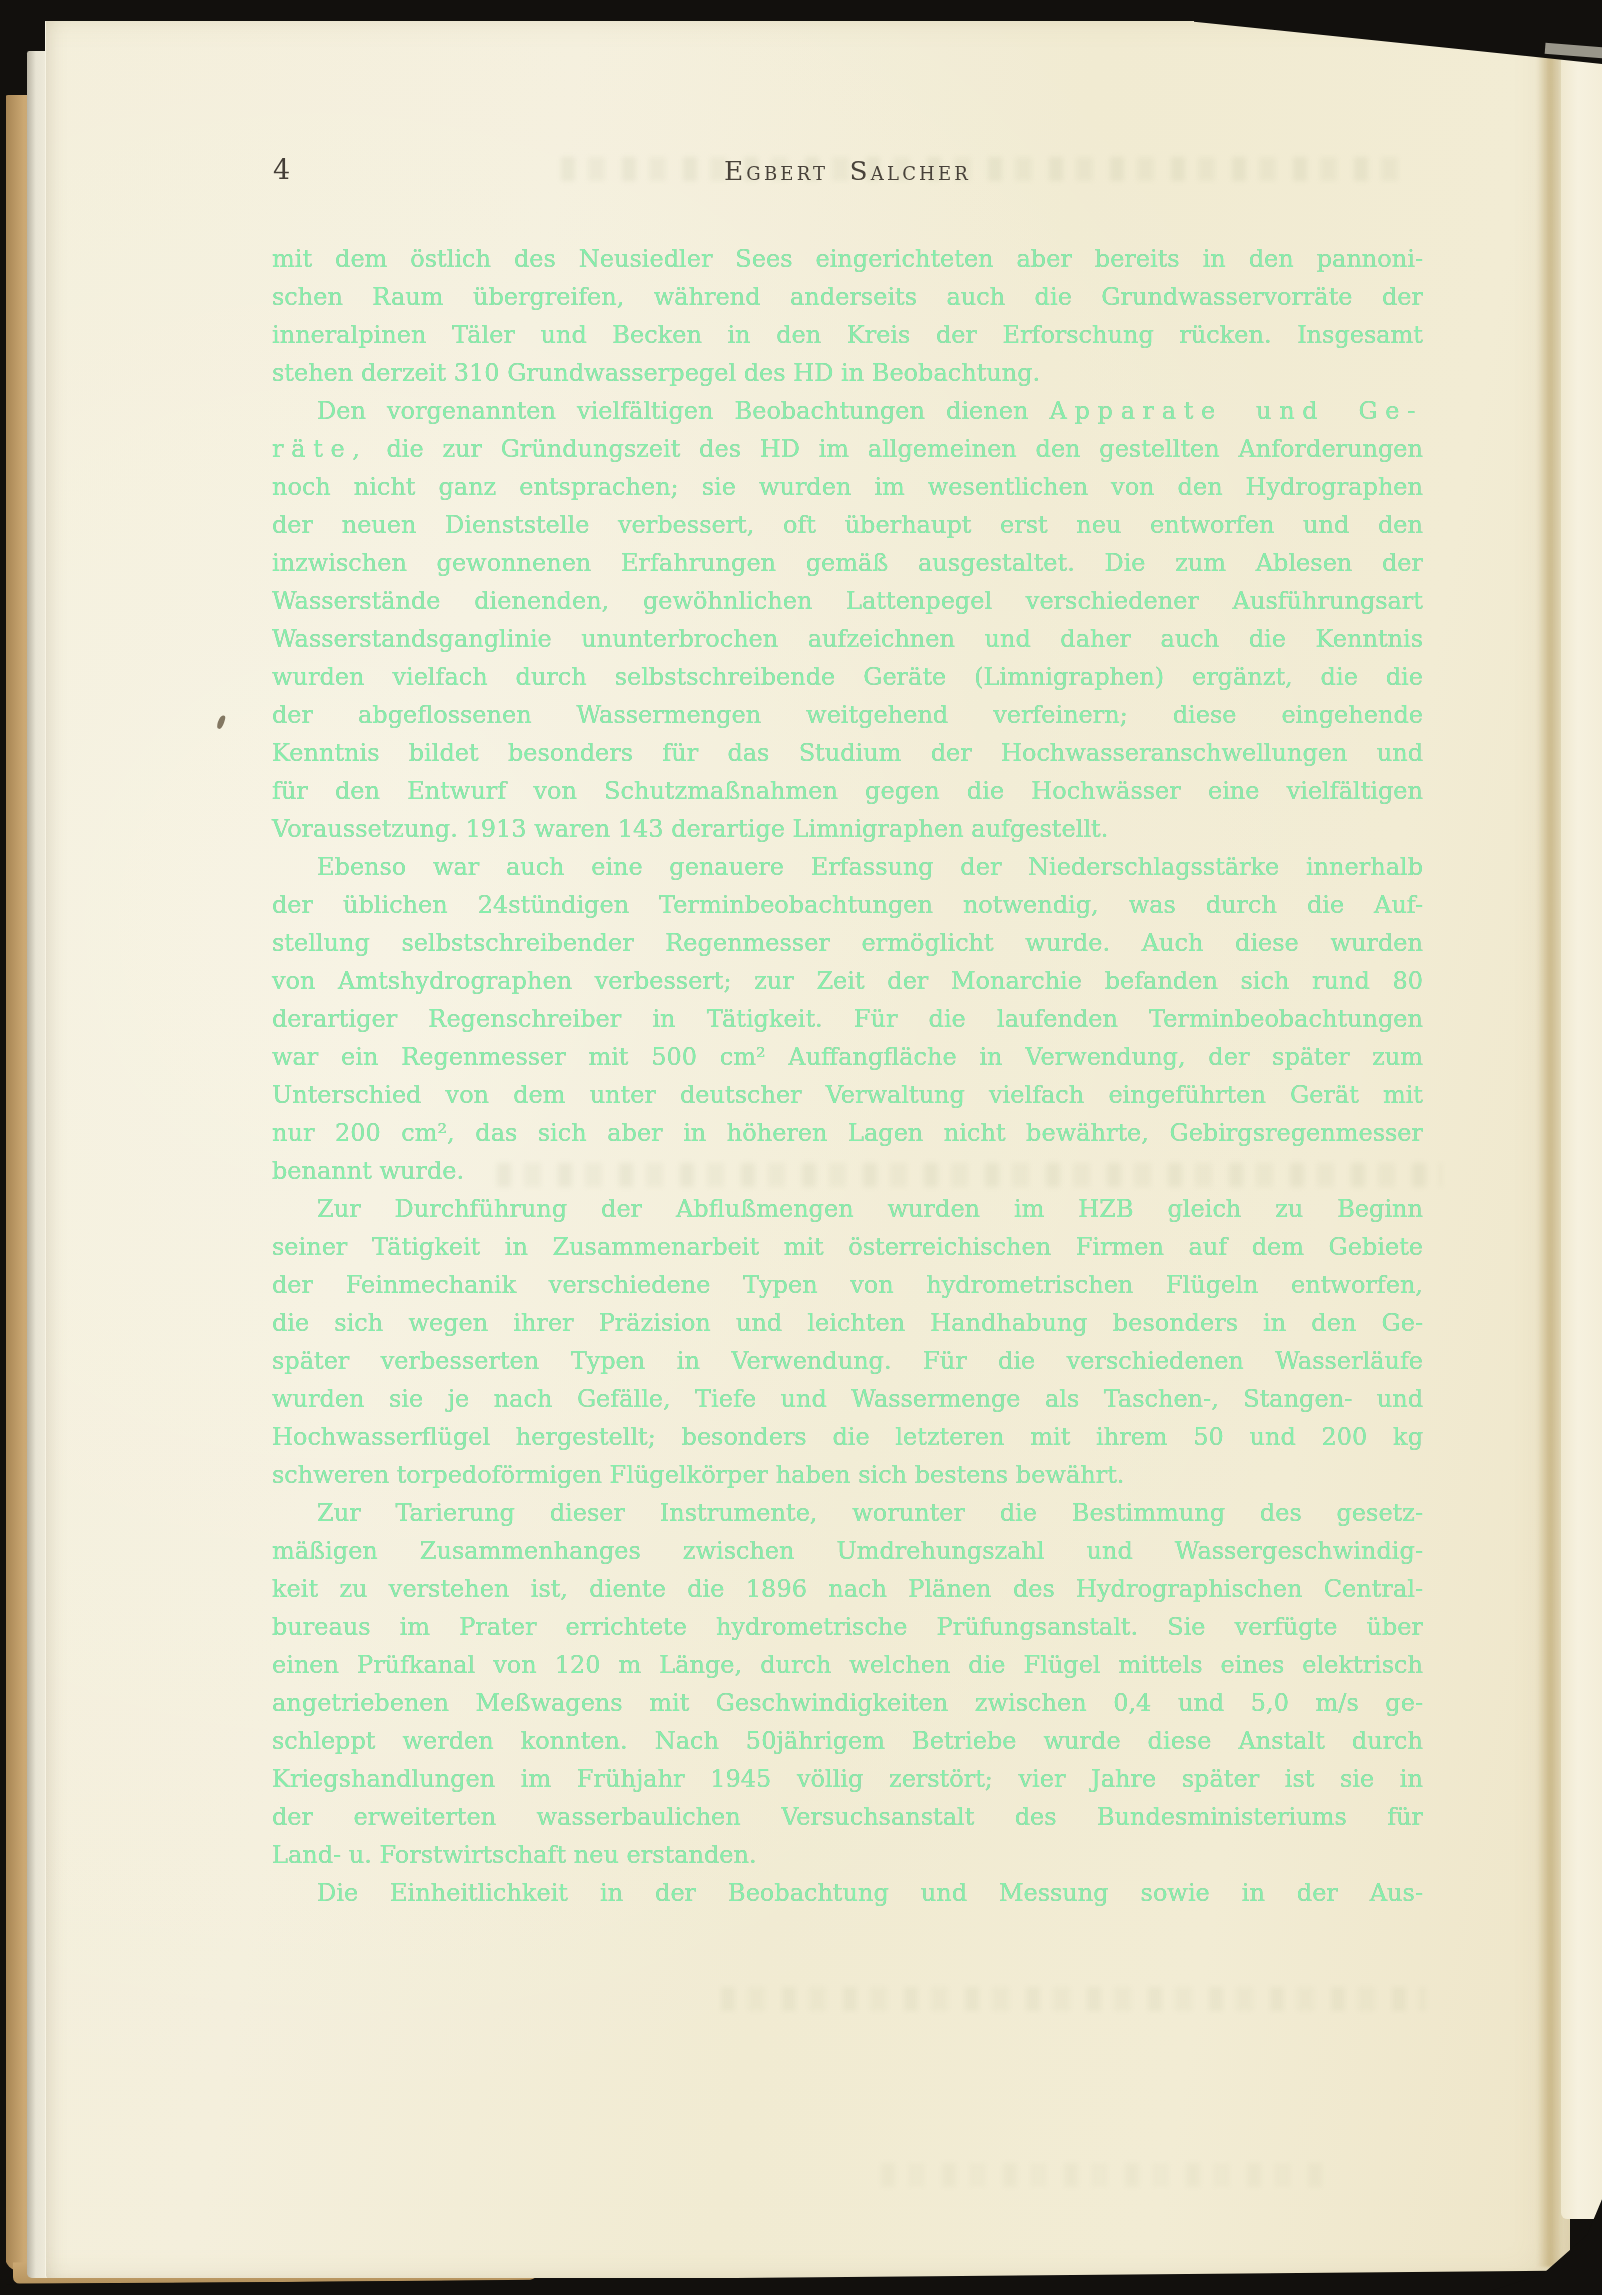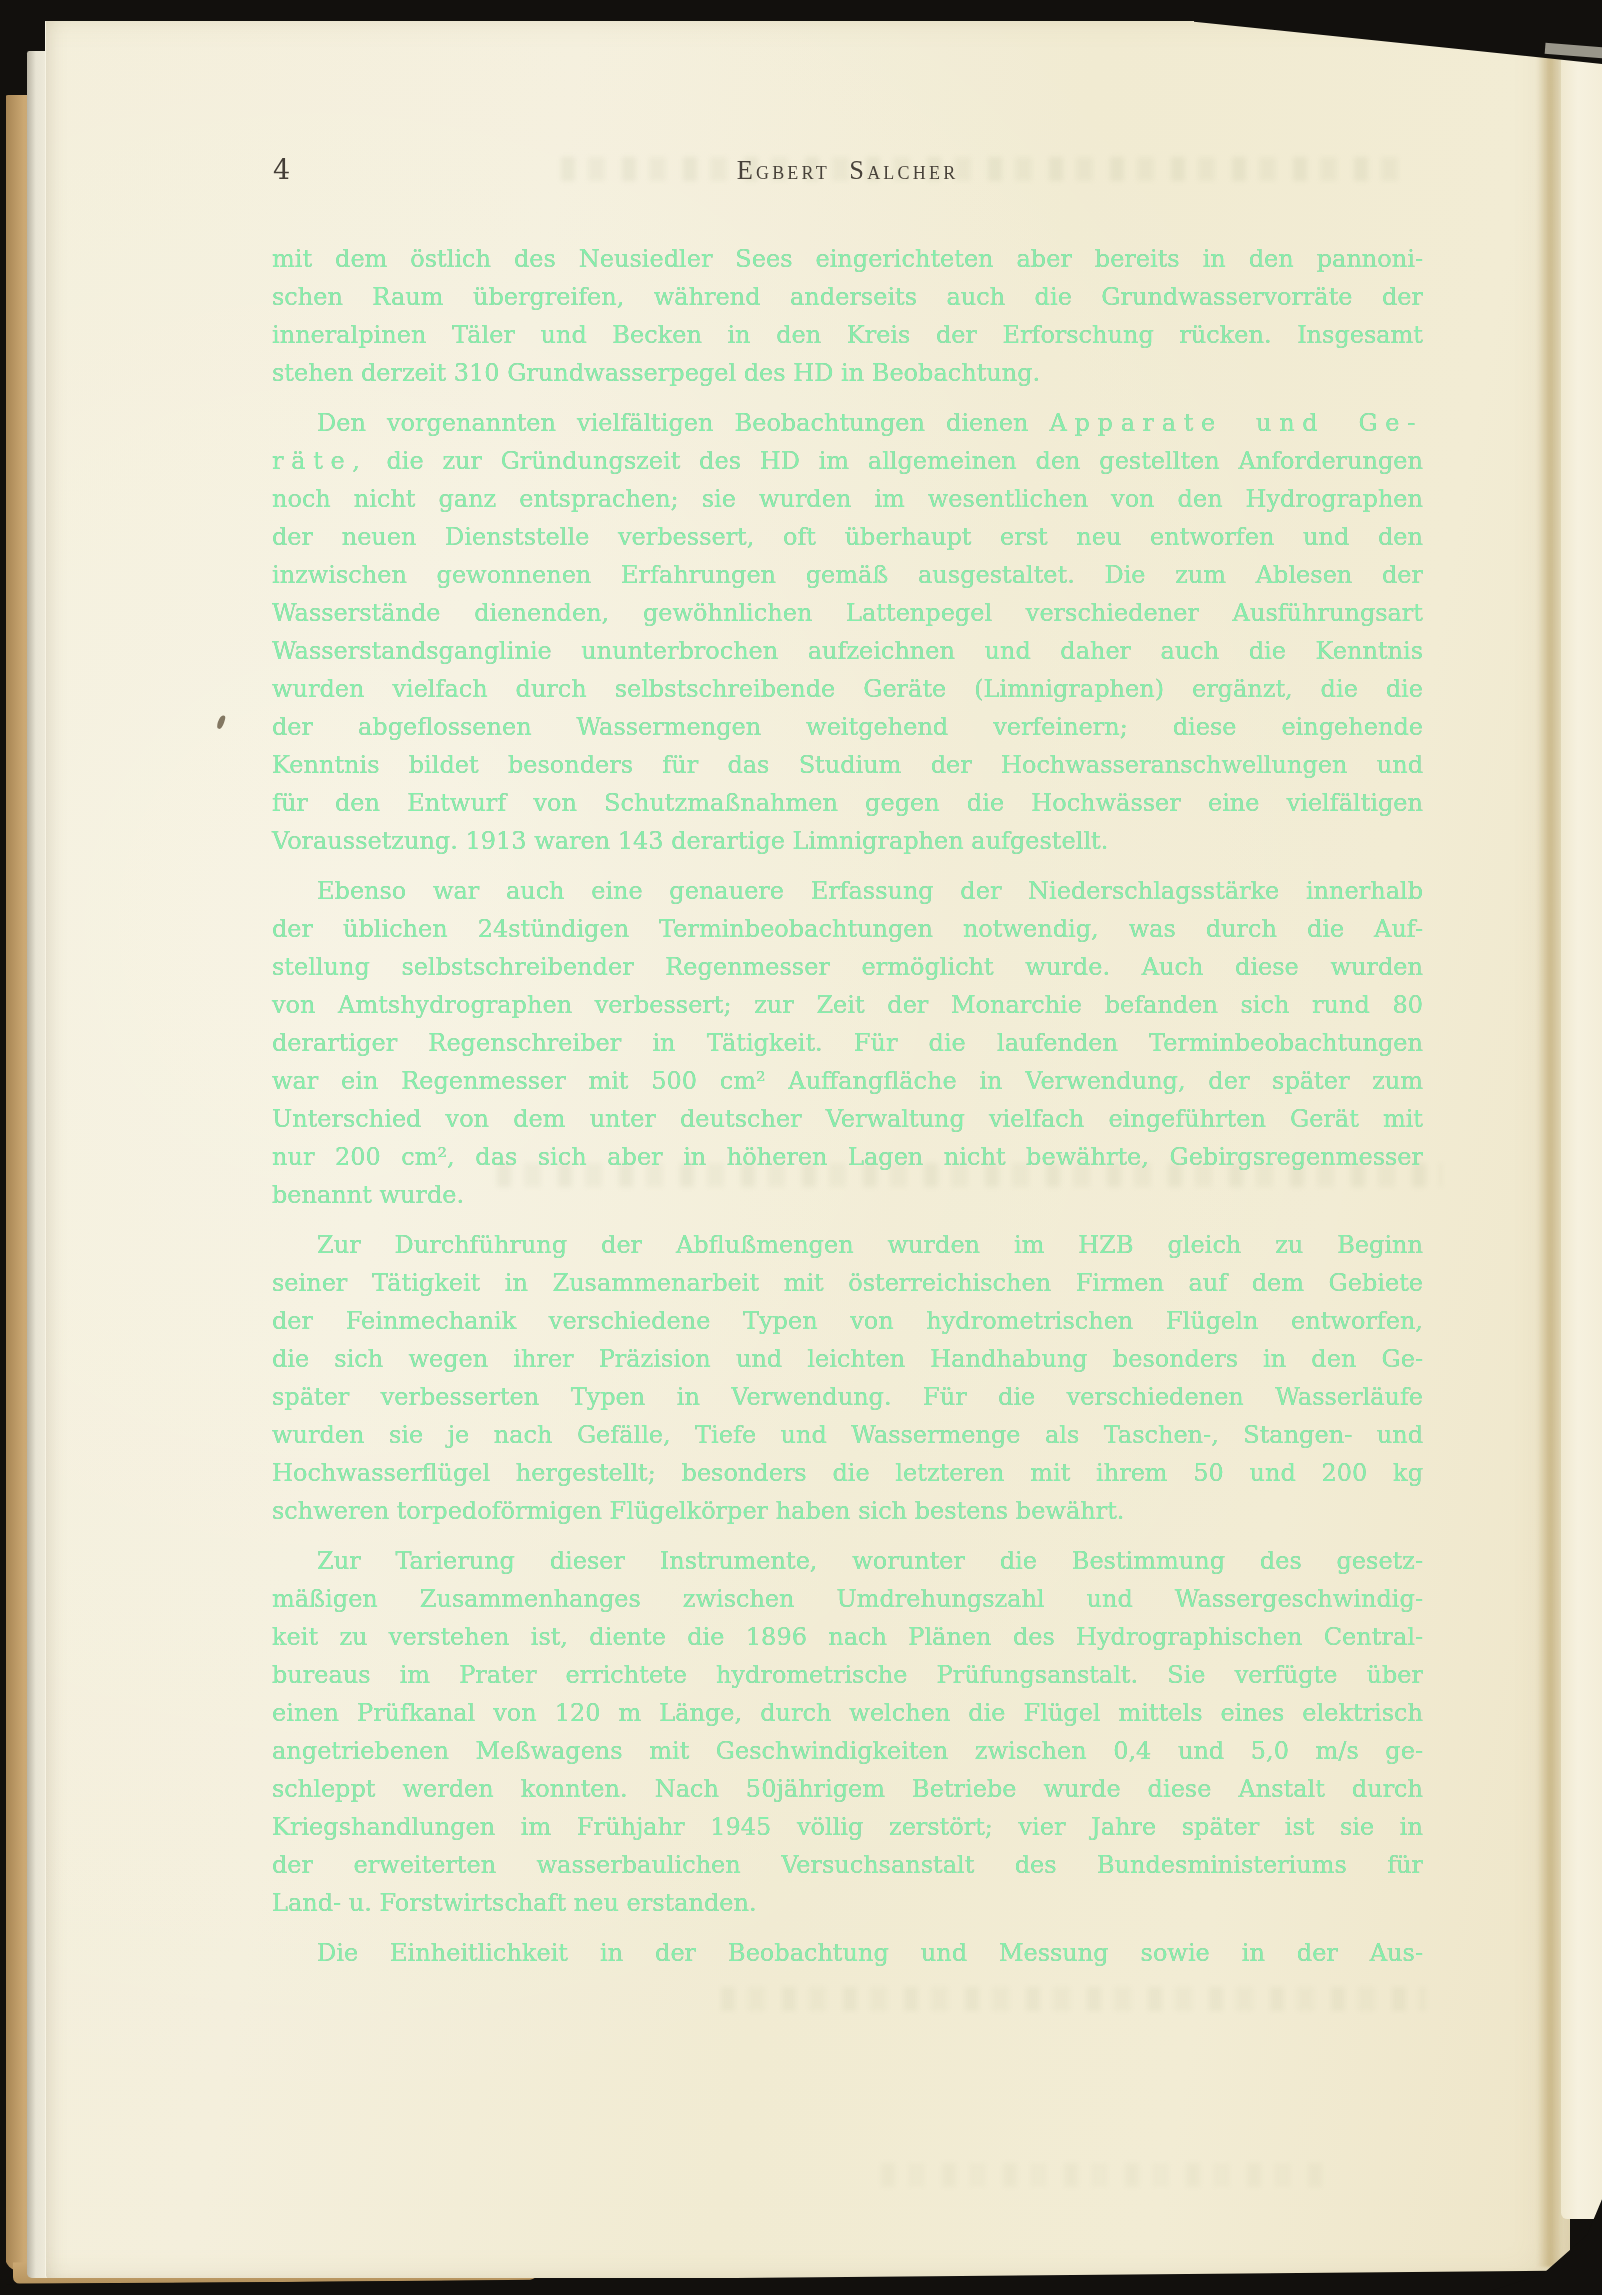--- a/index.html
+++ b/index.html
@@ -44,27 +44,27 @@
                rgba(152,160,118,.15) 27px 44px,rgba(152,160,118,0) 44px 61px);}
   .g1{left:561px;top:157px;width:849px;opacity:.55;}
   .g2{left:497px;top:1163px;width:945px;opacity:.5;}
   .g3{left:721px;top:1987px;width:705px;opacity:.4;}
   .g4{left:881px;top:2163px;width:449px;opacity:.3;}
   .ink-mark{position:absolute;left:218px;top:715px;width:5.6px;height:14.4px;background:#6e614b;
     border-radius:70% 40% 60% 50%;transform:rotate(18deg);opacity:.85;}
   
   .pagenum{position:absolute;left:273px;top:154px;font-size:27px;color:#443e37;}
   .running{position:absolute;left:272px;top:155px;width:1151px;text-align:center;
-    font-variant:small-caps;font-size:26.4px;letter-spacing:3.2px;word-spacing:9.6px;color:#48423a;font-family:Liberation Serif, serif;}
+    font-variant:small-caps;font-size:26.4px;letter-spacing:3.2px;word-spacing:9.6px;color:#48423a;}
   .bodytext{position:absolute;left:272px;top:240px;width:1151px;font-size:24px;line-height:38px;
     color:#86efac;text-shadow:0 0 0.5px rgba(66,60,53,.5);}
   .bodytext p{margin:0;}
   .ln{text-align:justify;text-align-last:justify;}
   .ln.end{text-align-last:left;}
-  .ln.ind{text-indent:45px;margin-top:12px;}
+  .ln.ind{text-indent:45px;}
   .sperr{letter-spacing:.32em;word-spacing:.18em;}
 </style>
 </head>
 <body>
 
 <div class="canvas">
 
   <div class="under-tan"></div>
   <div class="under-tan-bottom"></div>
   <div class="stack-edge"></div>

